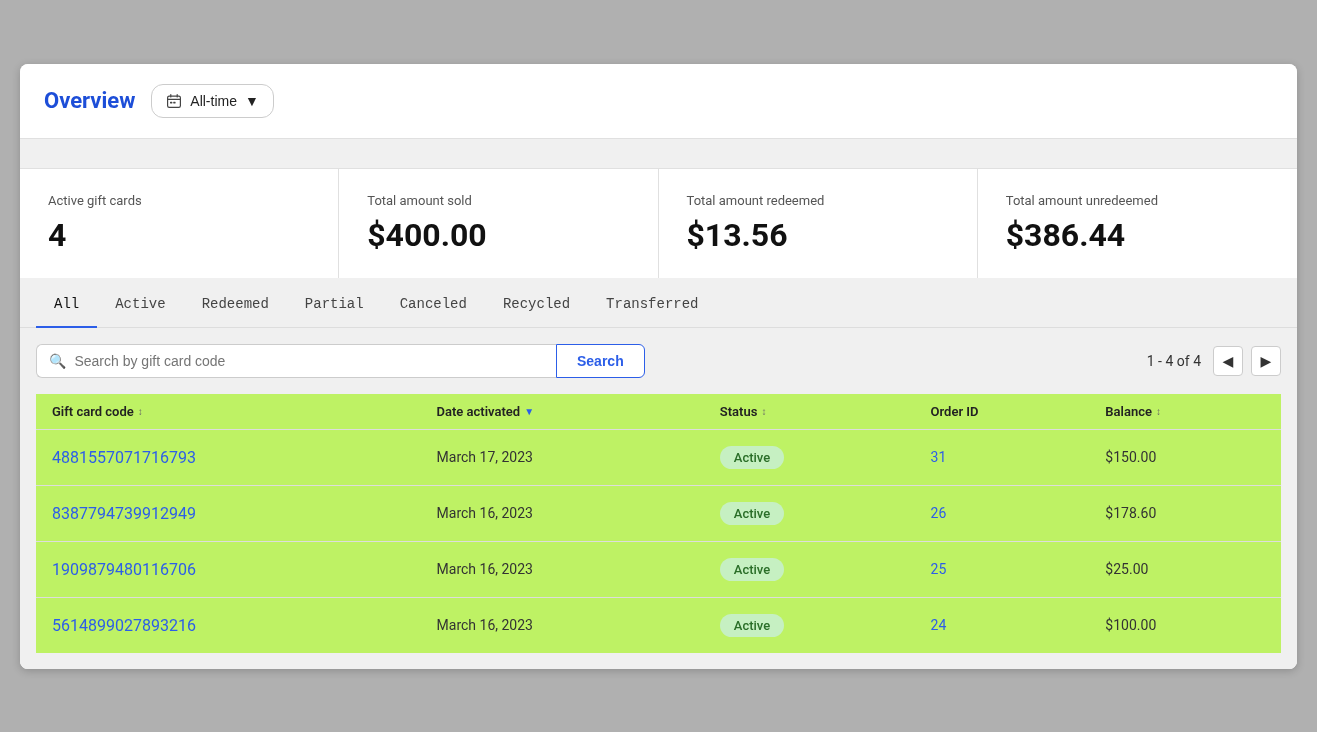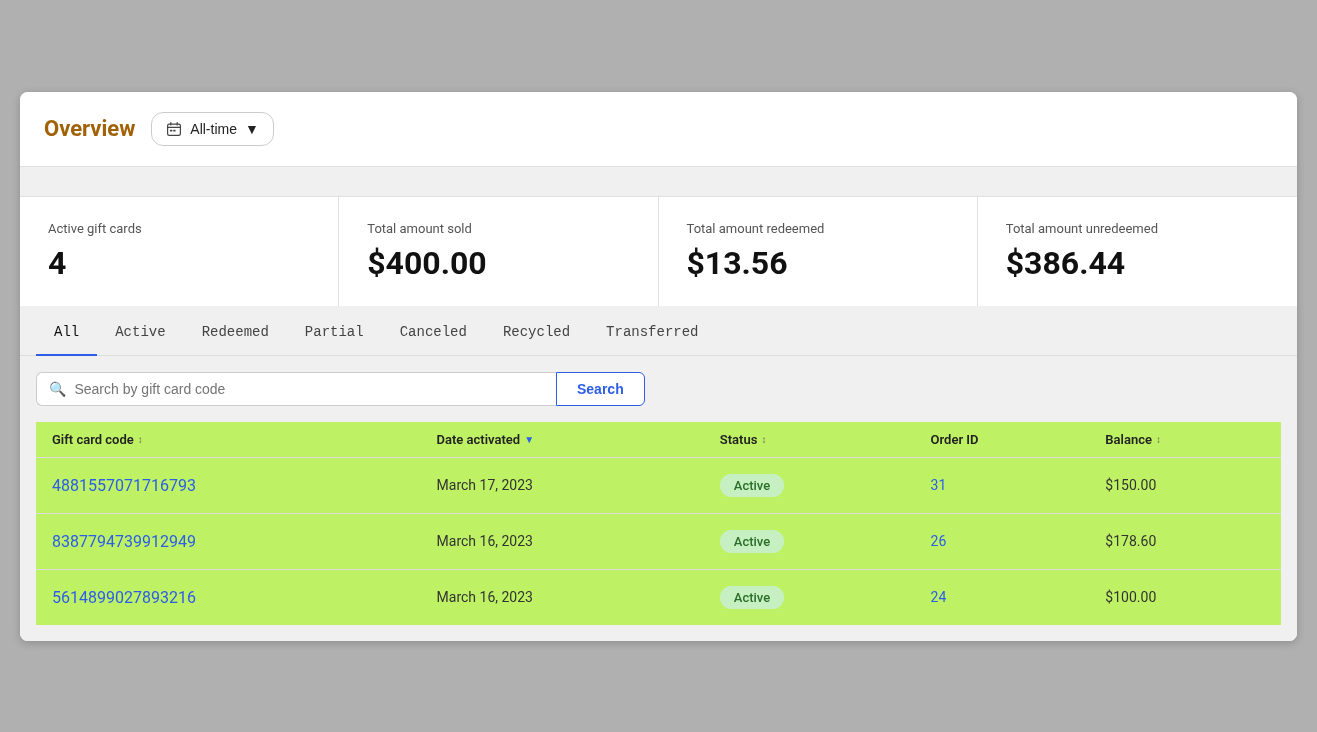--- a/index.html
+++ b/index.html
@@ -25,21 +25,21 @@
       background: #fff;
       padding: 20px 24px;
       display: flex;
       align-items: center;
       gap: 16px;
       border-bottom: 1px solid #e0e0e0;
     }
     .overview-title {
       font-size: 22px;
       font-weight: 700;
-      color: #a16207;
+      color: #1d4ed8;
     }
     .alltime-btn {
       display: flex;
       align-items: center;
       gap: 8px;
       border: 1px solid #ccc;
       border-radius: 12px;
       padding: 8px 14px;
       background: #fff;
       cursor: pointer;
@@ -289,20 +289,25 @@
     <div class="table-section">
 
       <div class="search-pagination-row">
         <div class="search-wrapper">
           <div class="search-input-container">
             <span class="search-icon-span">🔍</span>
             <input type="text" placeholder="Search by gift card code" style="">
           </div>
           <button class="search-btn">Search</button>
         </div>
+        <div class="pagination-controls">
+          <span class="pagination-text">1 - 4 of 4</span>
+          <button class="page-btn">◀</button>
+          <button class="page-btn">▶</button>
+        </div>
       </div>
 
       <table class="gift-card-table">
         <thead>
           <tr>
             <th>
               <span class="th-inner">
                 <span>Gift card code</span>
                 <span class="sort-icon">↕</span>
               </span>
@@ -341,20 +346,27 @@
             <td>$150.00</td>
           </tr>
           <tr>
             <td><a class="gift-card-link">8387794739912949</a></td>
             <td>March 16, 2023</td>
             <td><span class="status-badge">Active</span></td>
             <td><a class="order-link">26</a></td>
             <td>$178.60</td>
           </tr>
           <tr>
+            <td><a class="gift-card-link">1909879480116706</a></td>
+            <td>March 16, 2023</td>
+            <td><span class="status-badge">Active</span></td>
+            <td><a class="order-link">25</a></td>
+            <td>$25.00</td>
+          </tr>
+          <tr>
             <td><a class="gift-card-link">5614899027893216</a></td>
             <td>March 16, 2023</td>
             <td><span class="status-badge">Active</span></td>
             <td><a class="order-link">24</a></td>
             <td>$100.00</td>
           </tr>
         </tbody>
       </table>
     </div>
   </div>

